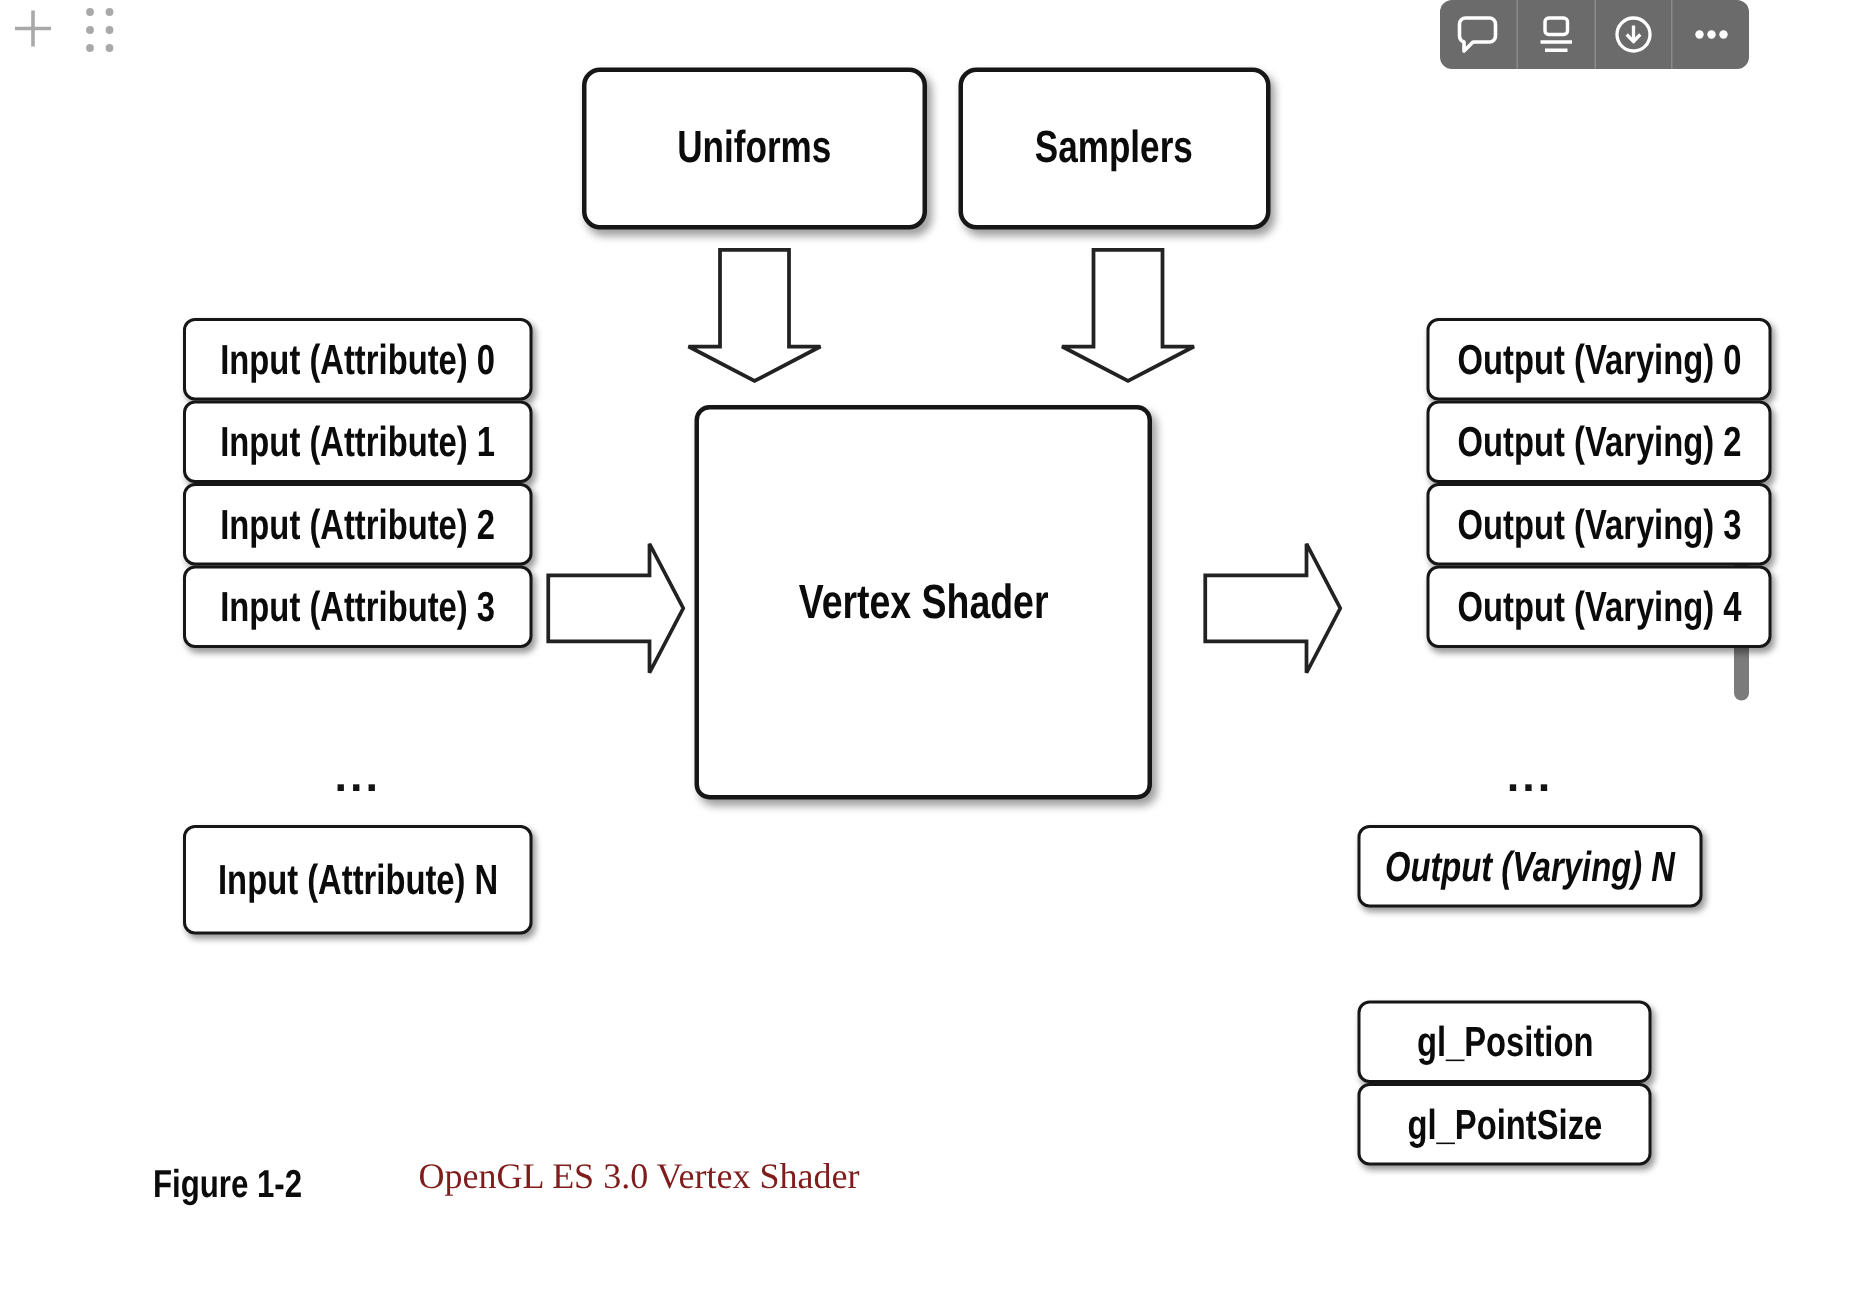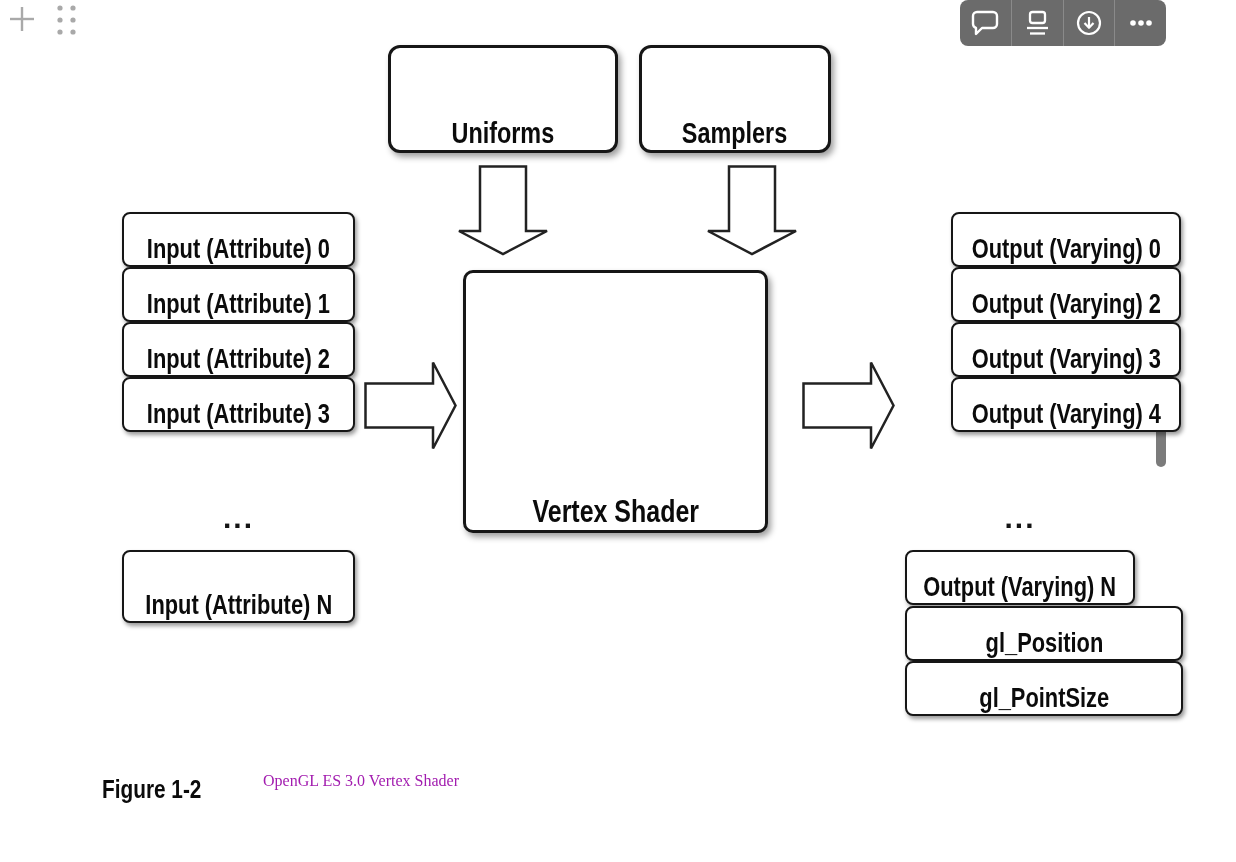--- a/index.html
+++ b/index.html
@@ -30,21 +30,21 @@
     left:1156px;top:373px;width:10px;height:94px;
     background:#7b7b7b;border-radius:5px;
   }
 
   
   .dbox{
     background:#ffffff;
     border:2px solid #161616;
     border-radius:8px;
     box-shadow:2px 3px 4px rgba(0,0,0,0.40);
-    display:flex;align-items:flex-end;justify-content:center;
+    display:flex;align-items:center;justify-content:center;
     box-sizing:border-box;
     color:#0b0b0b;
   }
   .bigbox{
     border-width:3px;border-radius:12px;
     box-shadow:3px 4px 6px rgba(0,0,0,0.38);
   }
   .stack{display:flex;flex-direction:column;}
   .stack .dbox{height:55px;flex:0 0 55px;}
   .lbl{
@@ -58,22 +58,23 @@
     font-weight:bold;font-size:30px;color:#141414;
     text-align:center;letter-spacing:2px;line-height:30px;
   }
 
   
   .cap-label{
     font-weight:bold;font-size:26px;color:#0b0b0b;white-space:nowrap;
     transform:scaleX(0.80);transform-origin:left center;
   }
   .cap-title{
-    font-family:"Liberation Serif",serif;font-size:16px;color:#a21caf;
+    font-family:"Liberation Serif",serif;font-size:24px;color:#7f1d1d;
     white-space:nowrap;
+    margin-left:16px;
   }
 
   svg{display:block;}
   .arrow-shape{fill:#ffffff;stroke:#222222;stroke-width:2.5;}
 </style>
 </head>
 <body>
 
 <div class="abs handle-icon" style="left:6px;top:3px;">
   <span>
@@ -131,21 +132,21 @@
       </svg>
     </span>
   </div>
 </div>
 
 <div class="abs scroll-thumb"></div>
 
 <div class="abs dbox bigbox" style="left:388px;top:45px;width:230px;height:108px;">
   <span class="lbl lbl-top">Uniforms</span>
 </div>
-<div class="abs dbox bigbox" style="left:639px;top:45px;width:192px;height:108px;">
+<div class="abs dbox bigbox" style="left:639px;top:45px;width:208px;height:108px;">
   <span class="lbl lbl-top">Samplers</span>
 </div>
 
 <div class="abs" style="left:457px;top:165px;">
   <svg width="92" height="91" viewBox="0 0 92 91">
     <polygon class="arrow-shape" points="23,1.5 69,1.5 69,66 90,66 46,89 2,66 23,66"></polygon>
   </svg>
 </div>
 <div class="abs" style="left:706px;top:165px;">
   <svg width="92" height="91" viewBox="0 0 92 91">
@@ -196,25 +197,25 @@
       <span class="lbl lbl-row">Output (Varying) 2</span>
     </div>
   <div class="dbox">
       <span class="lbl lbl-row">Output (Varying) 3</span>
     </div>
   <div class="dbox">
       <span class="lbl lbl-row">Output (Varying) 4</span>
     </div>
 </div>
 <div class="abs dots" style="left:905px;top:503px;width:230px;">...</div>
-<div class="abs dbox" style="left:905px;top:550px;width:230px;height:55px;">
+<div class="abs dbox" style="left:905px;top:550px;width:230px;height:55px;font-style:italic;">
   <span class="lbl lbl-row">Output (Varying) N</span>
 </div>
 
-<div class="abs stack" style="left:905px;top:606px;width:278px;">
+<div class="abs stack" style="left:905px;top:667px;width:196px;">
   <div class="dbox">
       <span class="lbl lbl-row">gl_Position</span>
     </div>
   <div class="dbox">
       <span class="lbl lbl-row">gl_PointSize</span>
     </div>
 </div>
 
 <div class="abs" style="left:102px;top:772px;height:36px;">
   <span class="cap-label abs" style="left:0;top:2px;">Figure 1-2</span>

